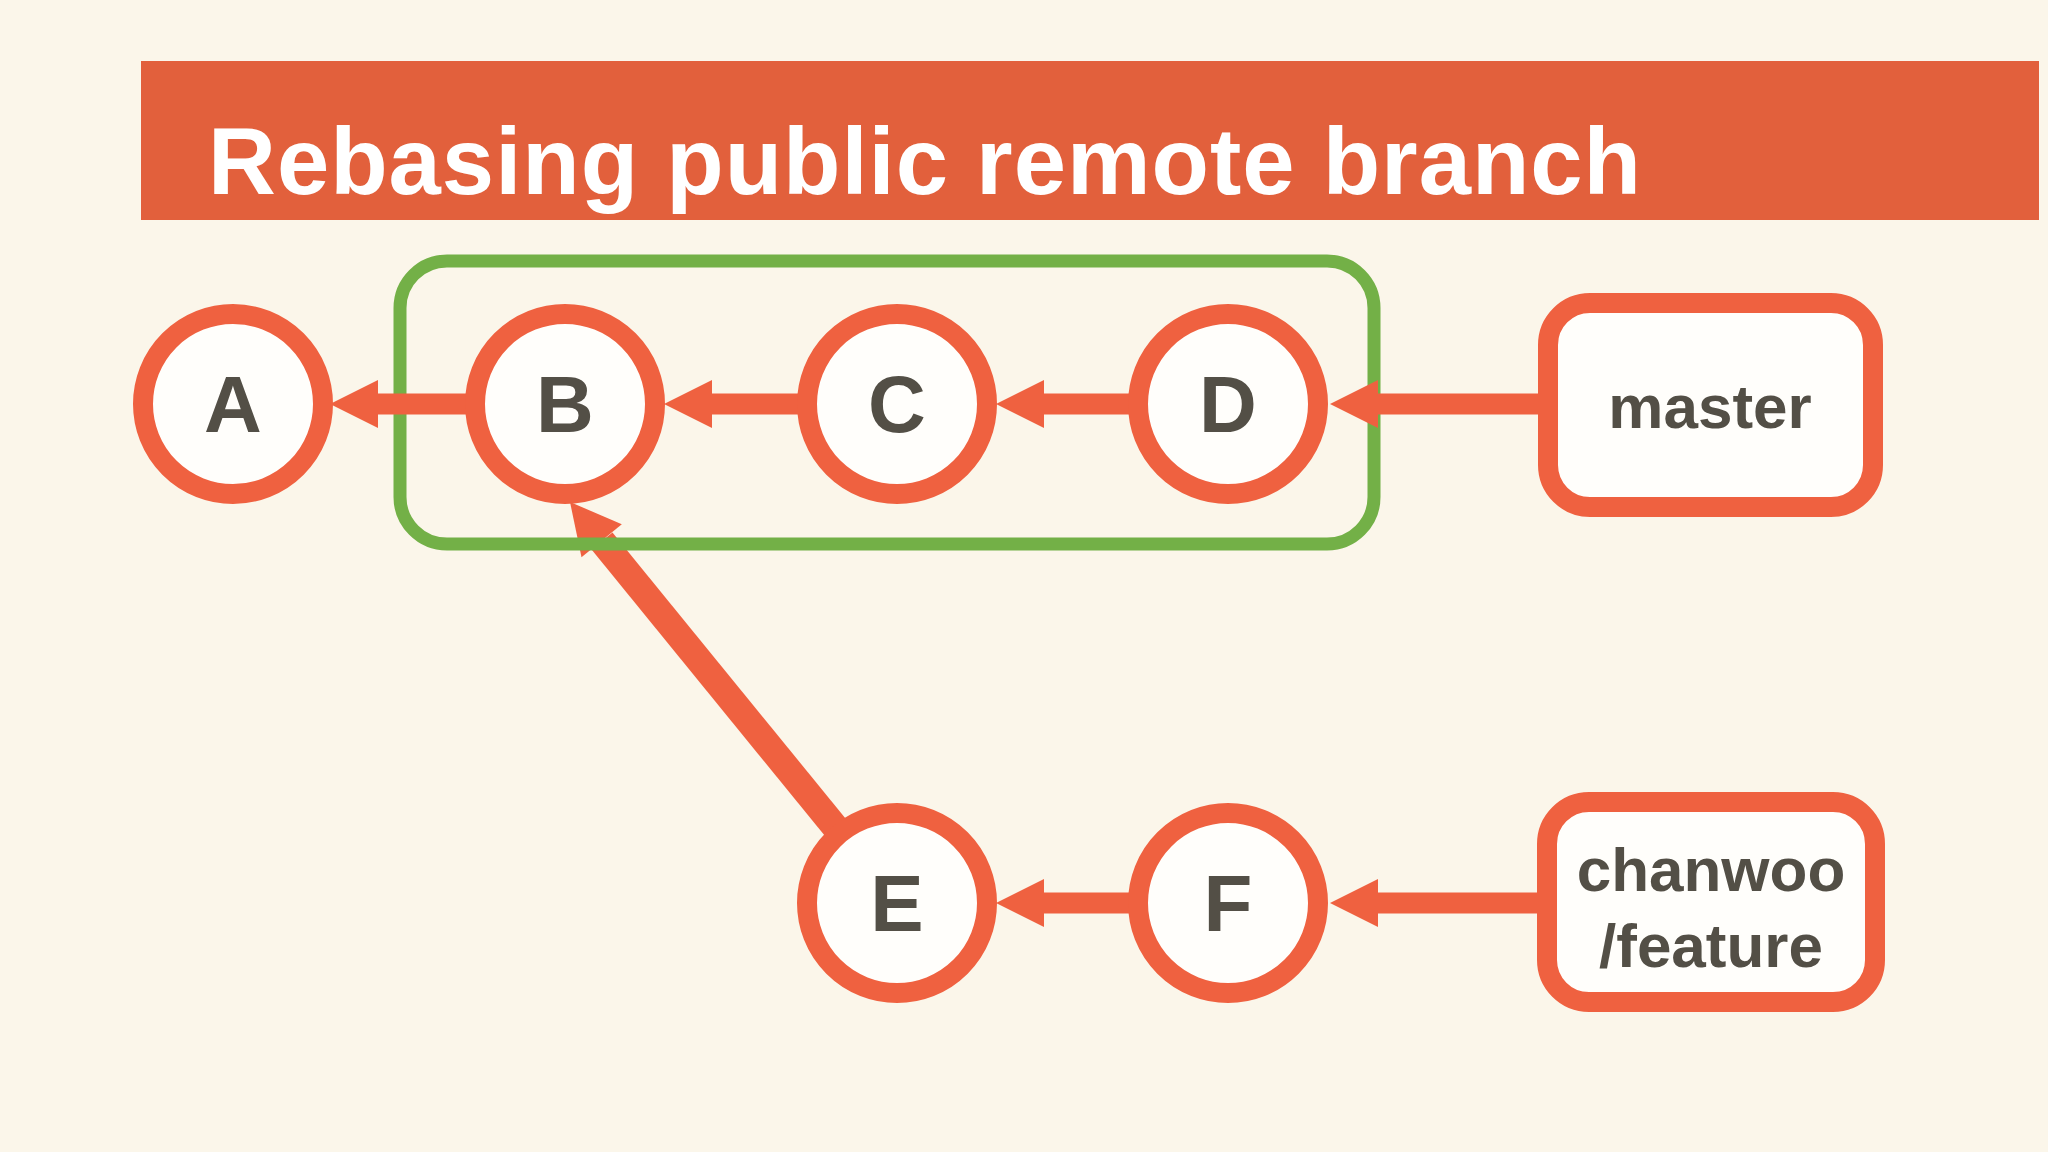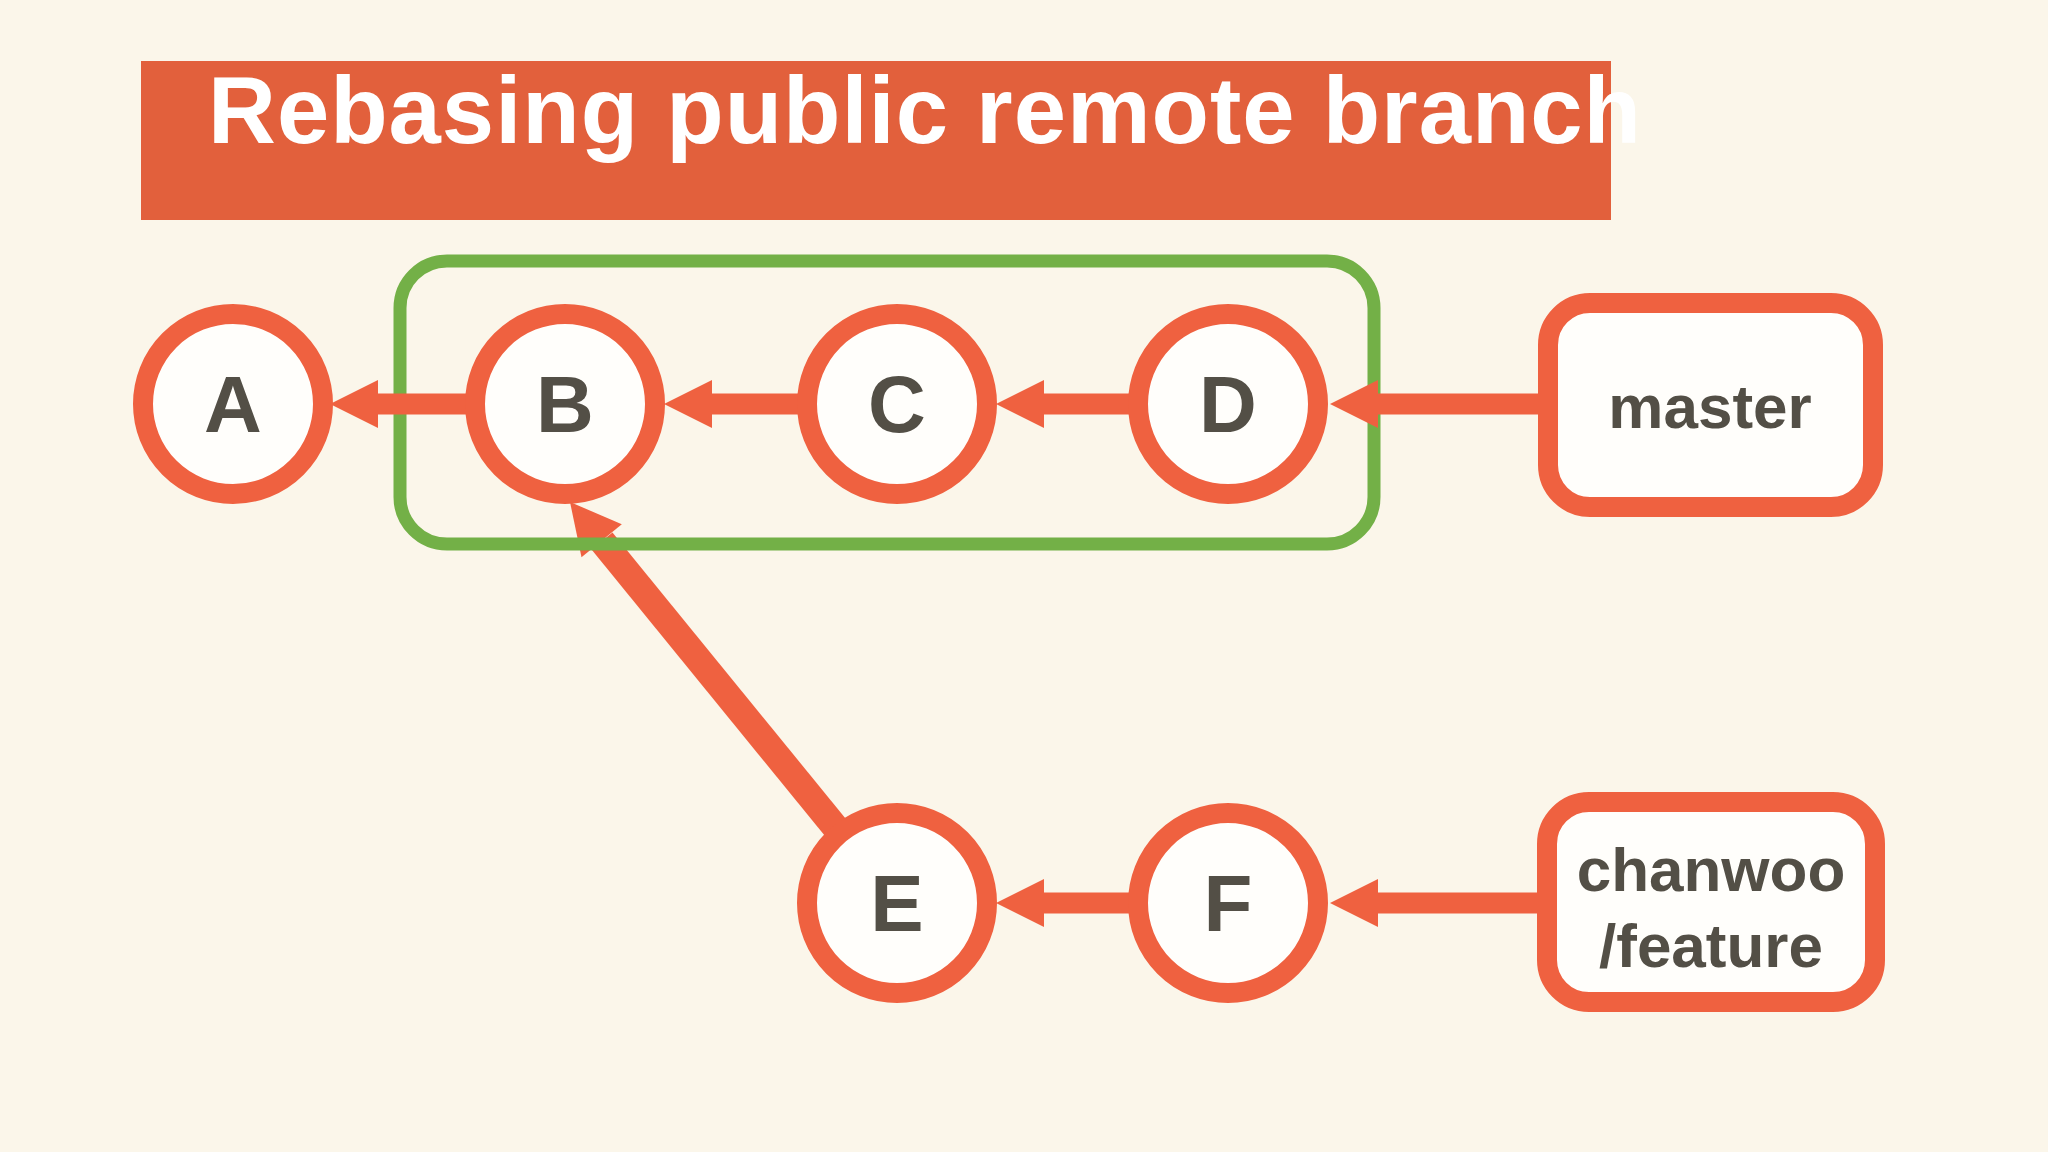--- a/index.html
+++ b/index.html
@@ -12,25 +12,25 @@
     position: relative;
     width: 2048px;
     height: 1152px;
     background: #FBF6EA;
     overflow: hidden;
   }
   .banner {
     position: absolute;
     left: 141px;
     top: 61px;
-    width: 1470px;
+    width: 1898px;
     height: 159px;
     background: #E2603C;
     display: flex;
-    align-items: flex-start;
+    align-items: flex-end;
   }
   .banner .title-text {
     color: #FFFFFF;
     font-size: 94px;
     font-weight: bold;
     padding-left: 67px;
     letter-spacing: 1px;
     white-space: nowrap;
     transform: translateY(-4px);
   }

